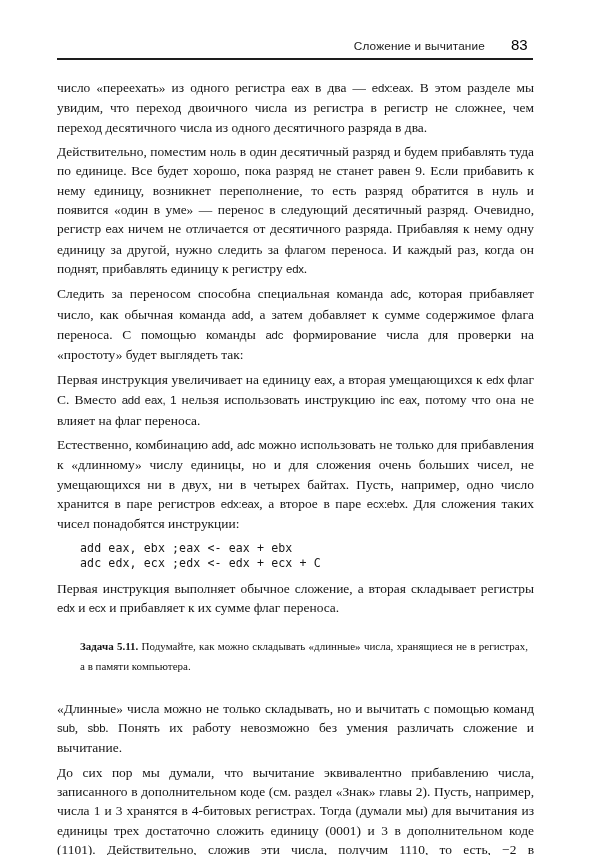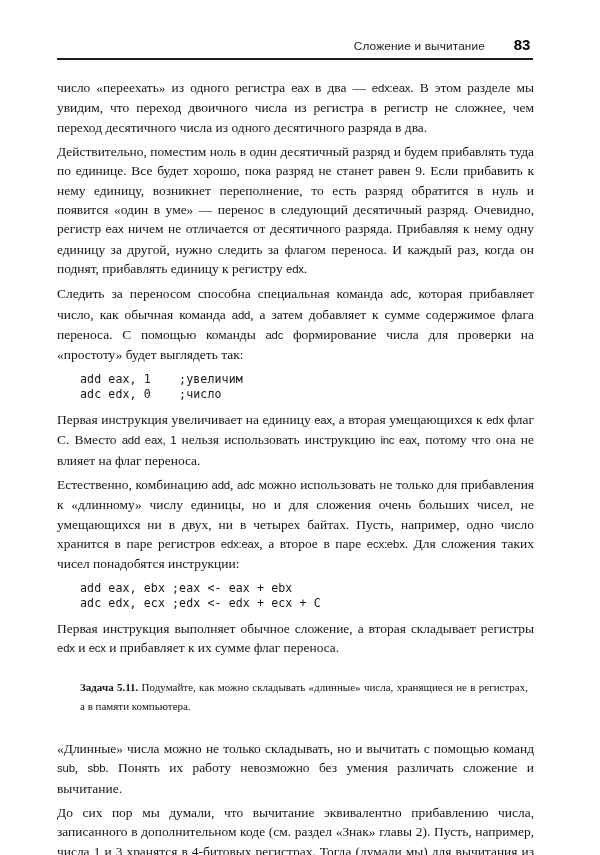--- a/index.html
+++ b/index.html
@@ -35,25 +35,25 @@
     font-family: "Liberation Sans", "DejaVu Sans", sans-serif;
   }
   .header-title {
     font-size: 11.8px;
     letter-spacing: 0.15px;
     color: #1b1b1b;
     white-space: nowrap;
   }
   .header-page {
     font-size: 15px;
-    font-weight: bold;
+    font-weight: normal;
     color: #000000;
     margin-left: 26px;
     min-width: 22px;
-    text-align: center;
+    text-align: left;
   }
   .header-rule {
     position: absolute;
     left: 57px;
     top: 58px;
     width: 476px;
     height: 2px;
     background: #1d1d1d;
   }
 
@@ -123,22 +123,20 @@
   <div class="header-rule"></div>
 
   <div class="content">
 
     <p class="para"><span>число «переехать» из одного регистра </span><code>eax</code><span> в два — </span><code>edx:eax</code><span>. В этом разделе мы увидим, что переход двоичного числа из регистра в регистр не сложнее, чем переход десятичного числа из одного десятичного разряда в два.</span></p>
 
     <p class="para"><span>Действительно, поместим ноль в один десятичный разряд и будем прибавлять туда по единице. Все будет хорошо, пока разряд не станет равен 9. Если прибавить к нему единицу, возникнет переполнение, то есть разряд обратится в нуль и появится «один в уме» — перенос в следующий десятичный разряд. Очевидно, регистр </span><code>eax</code><span> ничем не отличается от десятичного разряда. Прибавляя к нему одну единицу за другой, нужно следить за флагом переноса. И каждый раз, когда он поднят, прибавлять единицу к регистру </span><code>edx</code><span>.</span></p>
 
     <p class="para"><span>Следить за переносом способна специальная команда </span><code>adc</code><span>, которая прибавляет число, как обычная команда </span><code>add</code><span>, а затем добавляет к сумме содержимое флага переноса. С помощью команды </span><code>adc</code><span> формирование числа для проверки на «простоту» будет выглядеть так:</span></p>
 
-    <pre class="code">add eax, 1    ;увеличим
-adc edx, 0    ;число</pre>
 
     <p class="para"><span>Первая инструкция увеличивает на единицу </span><code>eax</code><span>, а вторая умещающихся к </span><code>edx</code><span> флаг C. Вместо </span><code>add eax, 1</code><span> нельзя использовать инструкцию </span><code>inc eax</code><span>, потому что она не влияет на флаг переноса.</span></p>
 
     <p class="para sp-top"><span>Естественно, комбинацию </span><code>add</code><span>, </span><code>adc</code><span> можно использовать не только для прибавления к «длинному» числу единицы, но и для сложения очень больших чисел, не умещающихся ни в двух, ни в четырех байтах. Пусть, например, одно число хранится в паре регистров </span><code>edx:eax</code><span>, а второе в паре </span><code>ecx:ebx</code><span>. Для сложения таких чисел понадобятся инструкции:</span></p>
 
     <pre class="code">add eax, ebx ;eax &lt;- eax + ebx
 adc edx, ecx ;edx &lt;- edx + ecx + C</pre>
 
     <p class="para"><span>Первая инструкция выполняет обычное сложение, а вторая складывает регистры </span><code>edx</code><span> и </span><code>ecx</code><span> и прибавляет к их сумме флаг переноса.</span></p>
 

